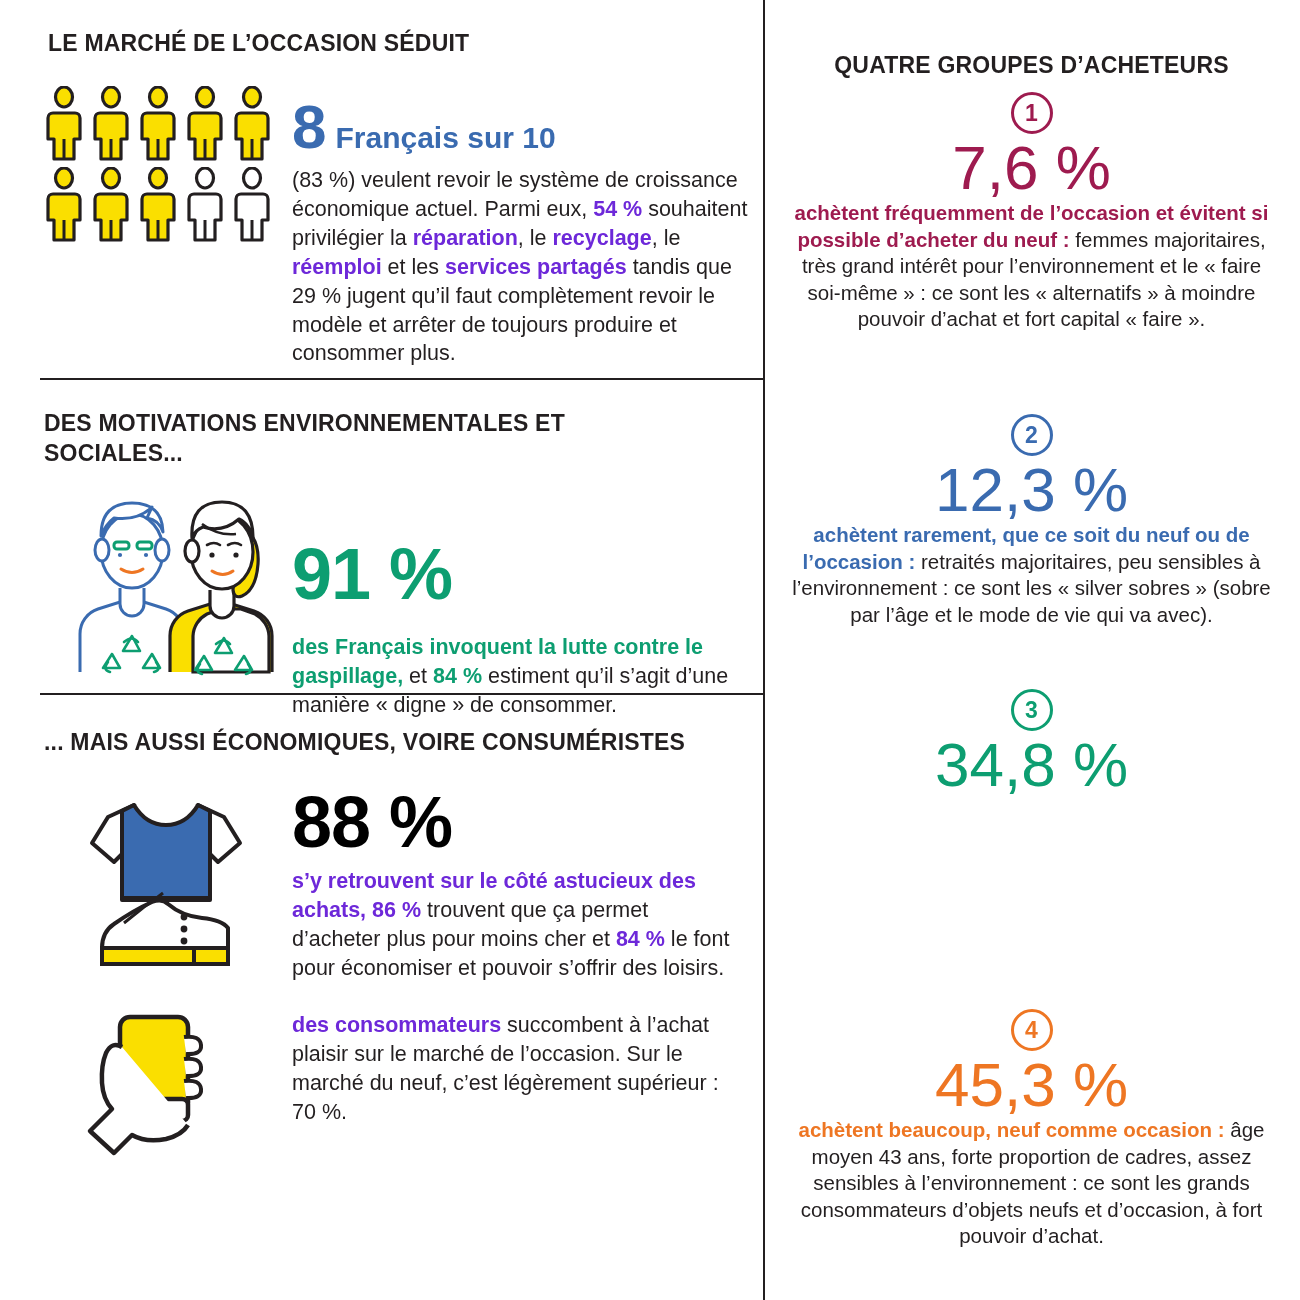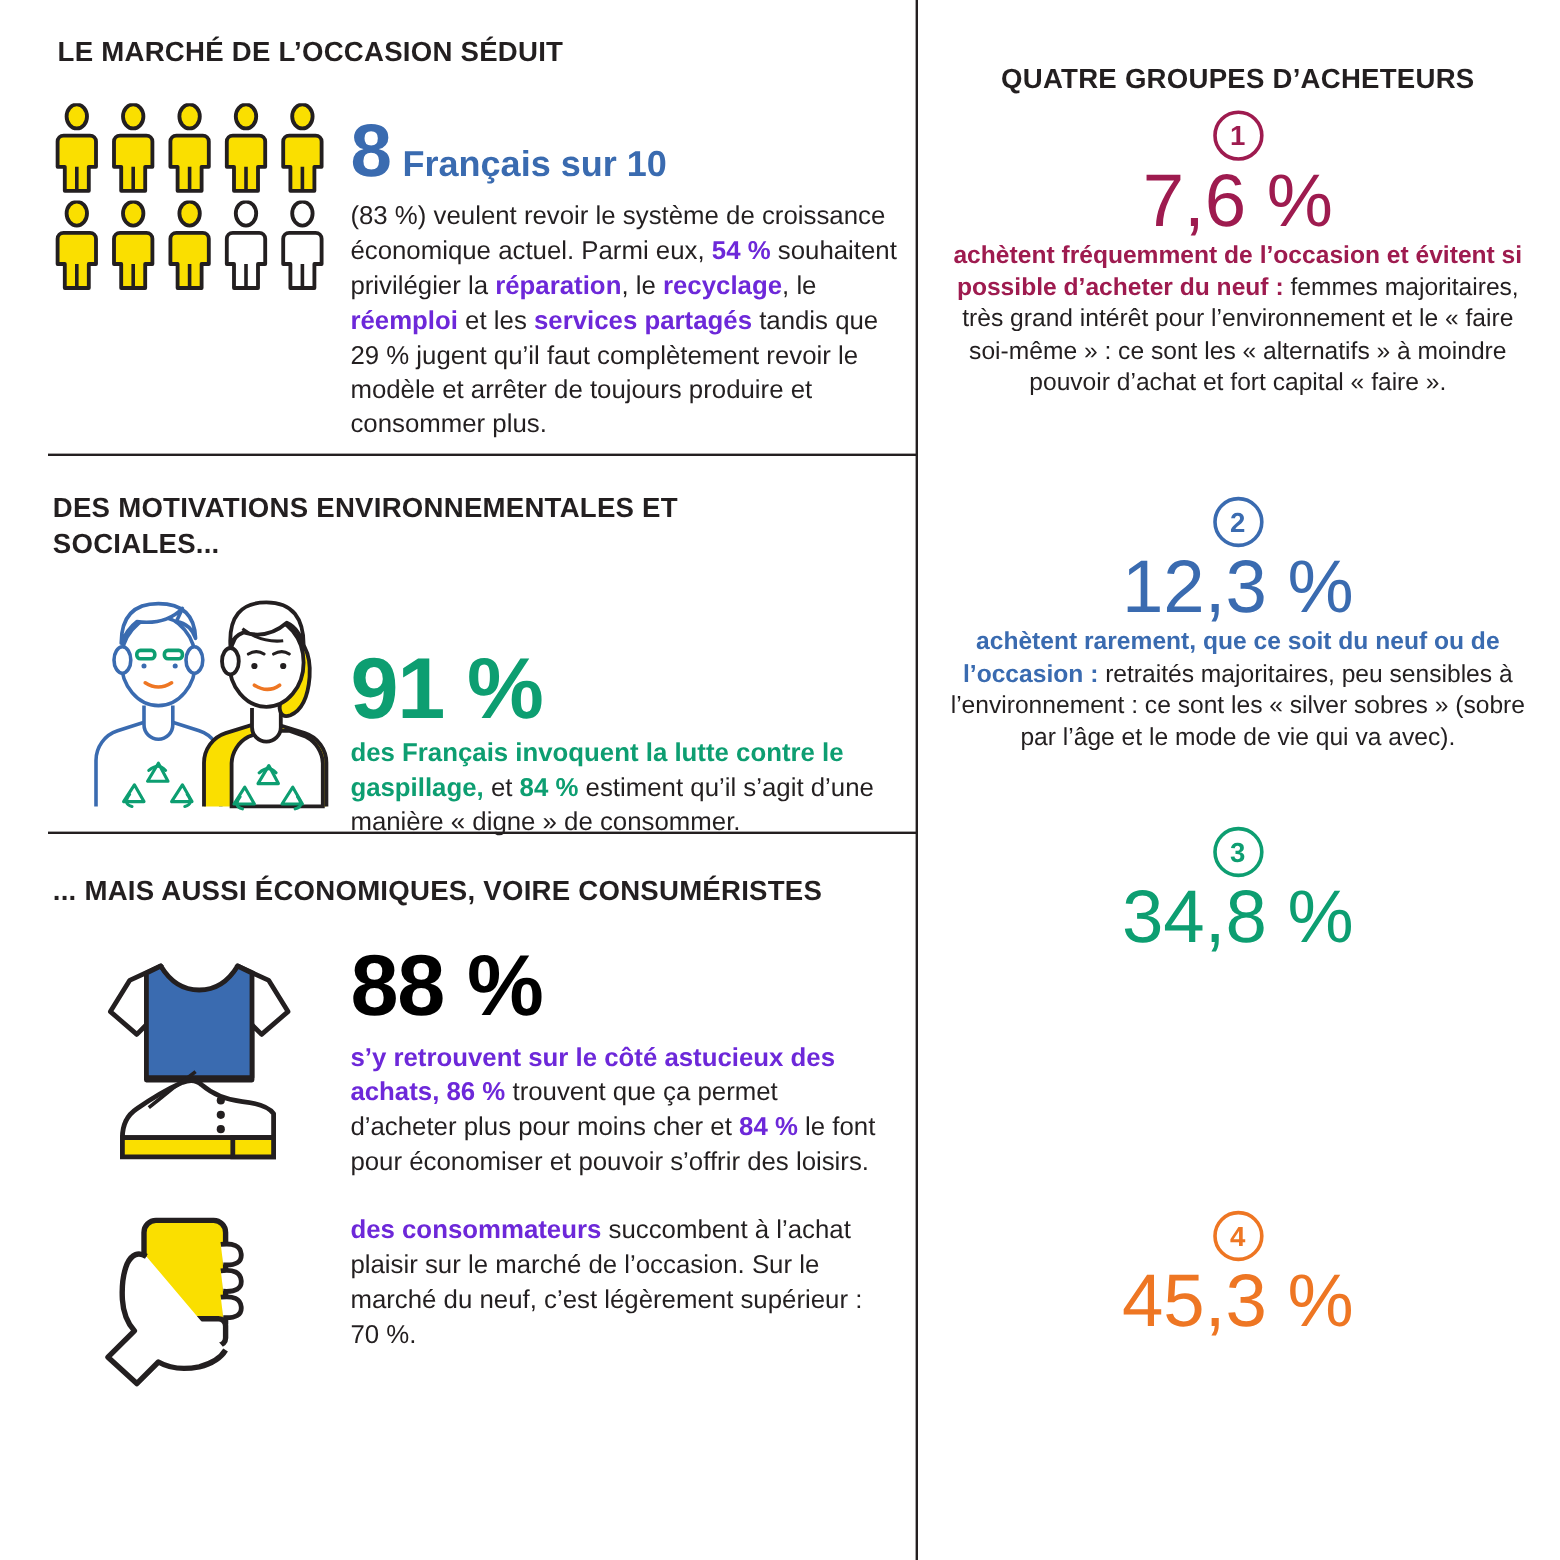--- a/index.html
+++ b/index.html
@@ -68,21 +68,21 @@
   .s1-stat .num8 { font-size: 62px; font-weight: bold; line-height: 1; letter-spacing: -1px; }
   .s1-stat .sur10 { font-size: 30px; font-weight: bold; line-height: 1; }
   .s1-stat .para { margin-top: 8px; }
 
   
   .s2-stat { left: 292px; top: 490px; width: 450px; }
   .s2-stat .num {
     font-size: 72px; font-weight: bold; color: #0d9e71;
     line-height: 1; letter-spacing: -1px; margin-top: 48px;
   }
-  .s2-stat .para { margin-top: 3px; }
+  .s2-stat .para { margin-top: 23px; }
 
   .illus-couple { position: absolute; left: 52px; top: 476px; width: 228px; }
   .illus-clothes { position: absolute; left: 62px; top: 793px; width: 214px; }
   .illus-phone { position: absolute; left: 72px; top: 1003px; width: 205px; }
 
   
   .s3-stat-a { left: 292px; top: 786px; width: 450px; }
   .s3-stat-a .num {
     font-size: 72px; font-weight: bold; color: #000000;
     line-height: 1; letter-spacing: -1px;
@@ -341,15 +341,18 @@
     </div>
 
     <div class="group g3">
       <div class="badge c-green">3</div>
       <div class="g-pct c-green">34,8 %</div>
     </div>
 
     <div class="group g4">
       <div class="badge c-orange">4</div>
       <div class="g-pct c-orange">45,3 %</div>
+      <div class="g-text">
+        <b class="c-orange">achètent beaucoup, neuf comme occasion :</b><span> âge moyen 43 ans, forte proportion de cadres, assez sensibles à l’environnement : ce sont les grands consommateurs d’objets neufs et d’occasion, à fort pouvoir d’achat.</span>
+      </div>
     </div>
   </div>
 </div>
 
 </body></html>

